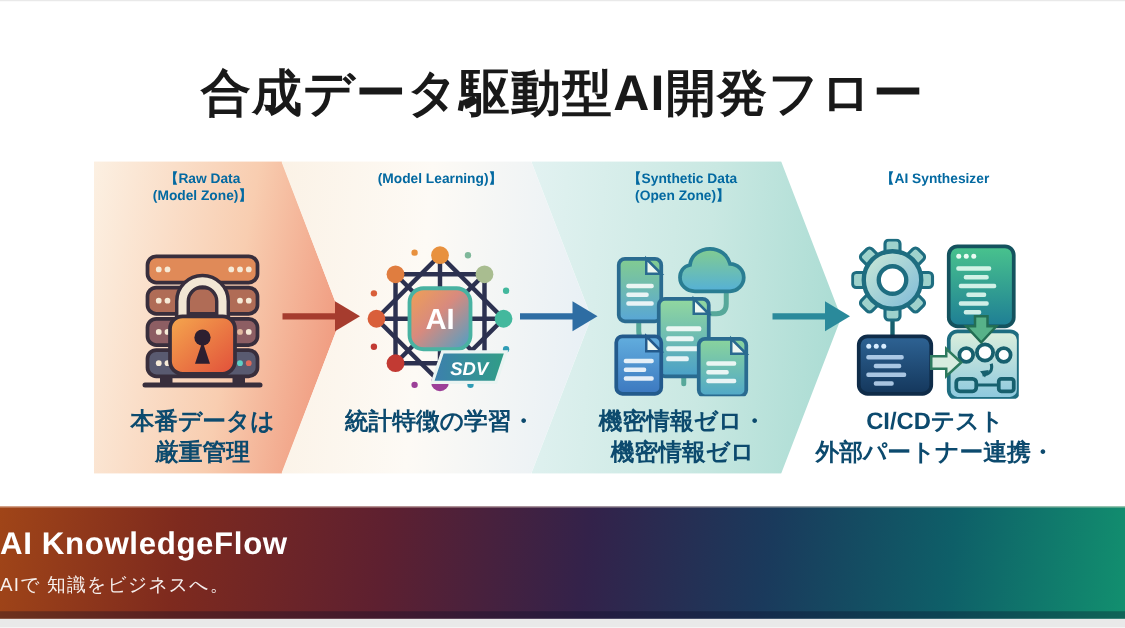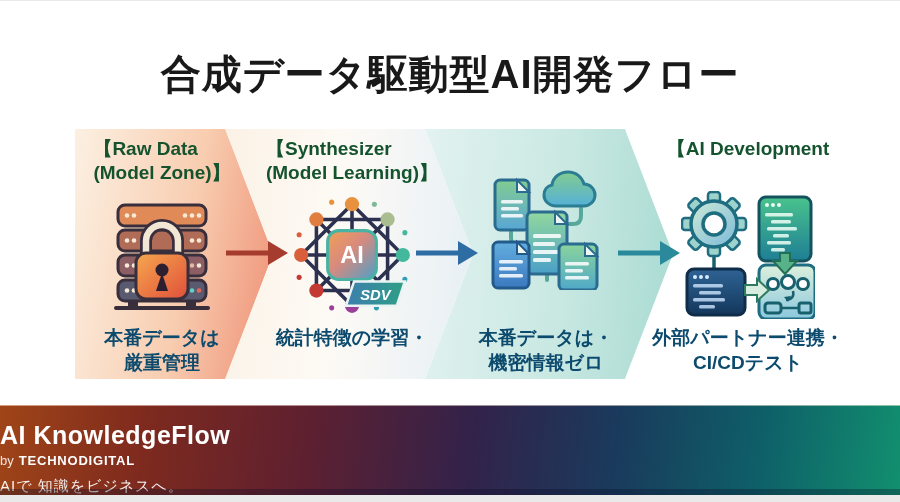--- a/index.html
+++ b/index.html
@@ -23,22 +23,22 @@
          clip-path:polygon(0% 0%,80.6% 0%,100% 50%,80.6% 100%,0% 100%,19.4% 50%);}
 
   
   .arrow{position:absolute;top:237px;width:66px;height:30px;}
   .arrow1{left:224px;} .arrow2{left:414px;} .arrow3{left:616px;}
 
   
   .stage{position:absolute;top:130px;height:252px;display:flex;flex-direction:column;align-items:center;}
   .s1{left:72px;width:180px;} .s2{left:262px;width:180px;}
   .s3{left:456px;width:180px;} .s4{left:648px;width:200px;}
-  .stage-header{margin-top:6px;height:48px;font-size:19px;
-                font-weight:700;color:#14532d;line-height:1.25;}
+  .stage-header{margin-top:6px;height:48px;text-align:center;font-size:11px;
+                font-weight:700;color:#0369a1;line-height:1.25;}
   .icon-box{flex:1;display:flex;align-items:center;justify-content:flex-start;}
   .stage-caption{height:58px;text-align:center;font-size:19px;font-weight:800;
                  color:#0c4a6e;line-height:1.32;}
 
   
   .footer{position:absolute;left:0;right:0;top:404px;height:98px;
           background:linear-gradient(97deg,#a04518 0%,#7e2a1e 16%,#5e2030 34%,
                      #33224a 52%,#1a3a5c 68%,#0e5f68 84%,#12906f 100%);
           border-top:1px solid rgba(255,235,220,0.55);
           display:flex;flex-direction:column;align-items:flex-start;}
@@ -119,21 +119,20 @@
       </svg>
     </div>
     <div class="stage-caption">
       <div>本番データは</div>
       <div>厳重管理</div>
     </div>
   </div>
 
   <div class="stage s2">
     <div class="stage-header">
-      <div>【Synthesizer</div>
       <div>(Model Learning)】</div>
     </div>
     <div class="icon-box">
       <svg width="122" height="122" viewBox="0 0 120 120">
         <defs>
           <linearGradient id="aig" x1="0" y1="0" x2="1" y2="1">
             <stop offset="0" stop-color="#f0a054"></stop>
               <stop offset="0.45" stop-color="#d88a7e"></stop>
               <stop offset="1" stop-color="#4aa0c8"></stop>
           </linearGradient>
@@ -181,20 +180,24 @@
         <polygon points="62,86 112,86 104,110 54,110" fill="url(#sdvg)" stroke="#eaf4f2" stroke-width="2.5"></polygon>
         <text x="83" y="104" font-size="14.5" font-weight="bold" font-style="italic" fill="#ffffff" text-anchor="middle">SDV</text>
       </svg>
     </div>
     <div class="stage-caption">
       <div>統計特徴の学習・</div>
     </div>
   </div>
 
   <div class="stage s3">
+    <div class="stage-header">
+      <div>【Synthetic Data</div>
+      <div>(Open Zone)】</div>
+    </div>
     <div class="icon-box">
       <svg width="130" height="124" viewBox="0 0 130 124">
         <defs>
           <linearGradient id="gd1" x1="0" y1="0" x2="0" y2="1">
               <stop offset="0" stop-color="#82cc90"></stop>
               <stop offset="1" stop-color="#58a6d6"></stop>
             </linearGradient>
           <linearGradient id="gd2" x1="0" y1="0" x2="0" y2="1">
               <stop offset="0" stop-color="#92d89e"></stop>
               <stop offset="1" stop-color="#4aa0c8"></stop>
@@ -243,28 +246,28 @@
         <g>
           <rect x="78" y="78" width="38" height="46" rx="5" fill="url(#gd4)" stroke="#2a6b90" stroke-width="3"></rect>
           <polygon points="104,78 116,90 104,90" fill="#eef8f2" stroke="#2a6b90" stroke-width="2"></polygon>
           <rect x="84" y="96" width="24" height="3.5" rx="1.5" fill="#ffffff" opacity="0.85"></rect>
           <rect x="84" y="103" width="18" height="3.5" rx="1.5" fill="#ffffff" opacity="0.85"></rect>
           <rect x="84" y="110" width="24" height="3.5" rx="1.5" fill="#ffffff" opacity="0.85"></rect>
         </g>
       </svg>
     </div>
     <div class="stage-caption">
-      <div>本番データは・</div>
+      <div>機密情報ゼロ・</div>
       <div>機密情報ゼロ</div>
     </div>
   </div>
 
   <div class="stage s4">
     <div class="stage-header">
-      <div>【AI Development</div>
+      <div>【AI Synthesizer</div>
     </div>
     <div class="icon-box">
       <svg width="134" height="128" viewBox="0 0 134 128">
         <defs>
           <linearGradient id="gtr" x1="0" y1="0" x2="0" y2="1">
               <stop offset="0" stop-color="#49c38d"></stop>
               <stop offset="1" stop-color="#1e7e95"></stop>
             </linearGradient>
           <linearGradient id="gbl" x1="0" y1="0" x2="0" y2="1">
               <stop offset="0" stop-color="#2e6394"></stop>
@@ -329,26 +332,23 @@
           <polygon points="103,106 107,111 110,105" fill="#17606e"></polygon>
           <rect x="84" y="112" width="16" height="10" rx="3" fill="none" stroke="#17606e" stroke-width="3"></rect>
           <rect x="118" y="112" width="12" height="10" rx="2" fill="none" stroke="#17606e" stroke-width="3"></rect>
           <line x1="100" y1="117" x2="118" y2="117" stroke="#17606e" stroke-width="2.5"></line>
         </g>
         <polygon points="99,62 109,62 109,70 116,70 104,83 92,70 99,70" fill="#57b289" stroke="#236e54" stroke-width="2"></polygon>
         <polygon points="64,94 76,94 76,88 88,99 76,110 76,104 64,104" fill="#d8ecdf" stroke="#2e7a5e" stroke-width="2"></polygon>
       </svg>
     </div>
     <div class="stage-caption">
+      <div>CI/CDテスト</div>
       <div>外部パートナー連携・</div>
-      <div>CI/CDテスト</div>
     </div>
   </div>
 
   <div class="footer">
     <div class="brand">AI KnowledgeFlow</div>
-    <div class="byline">
-      <span class="pre">by</span><span class="name">TECHNODIGITAL</span>
-    </div>
     <div class="tagline">AIで 知識をビジネスへ。</div>
   </div>
 
 </div>
 
 </body></html>

